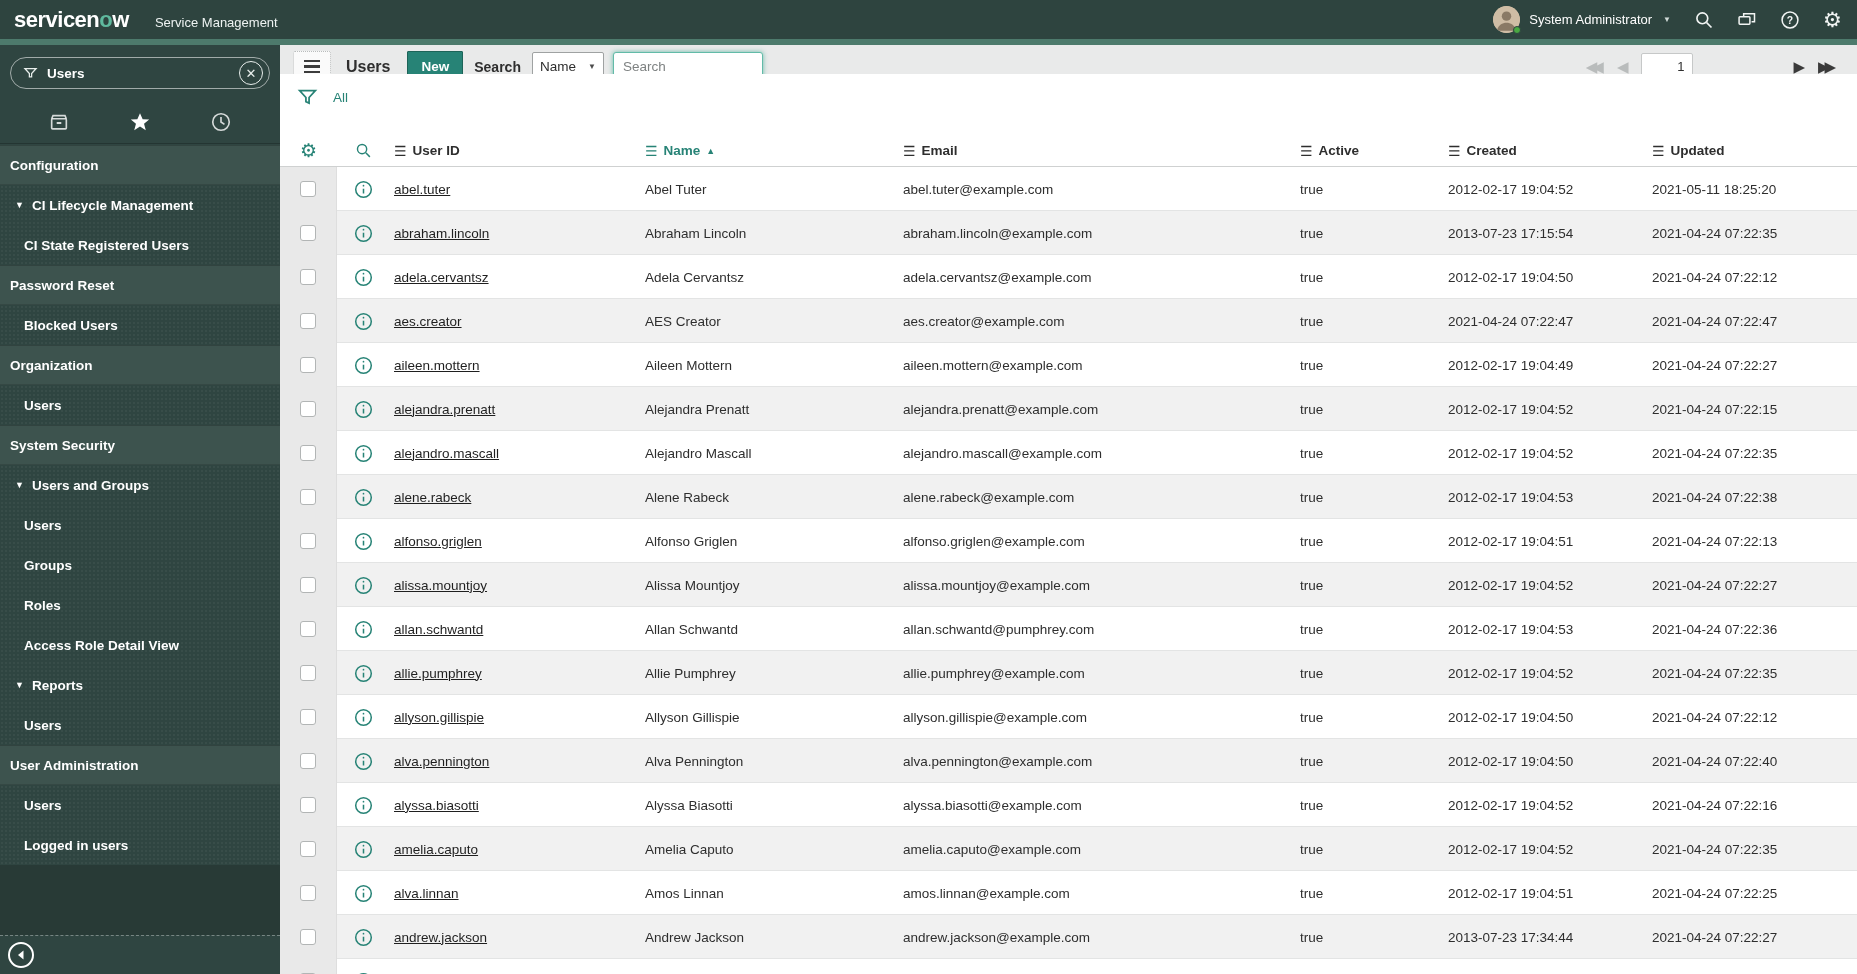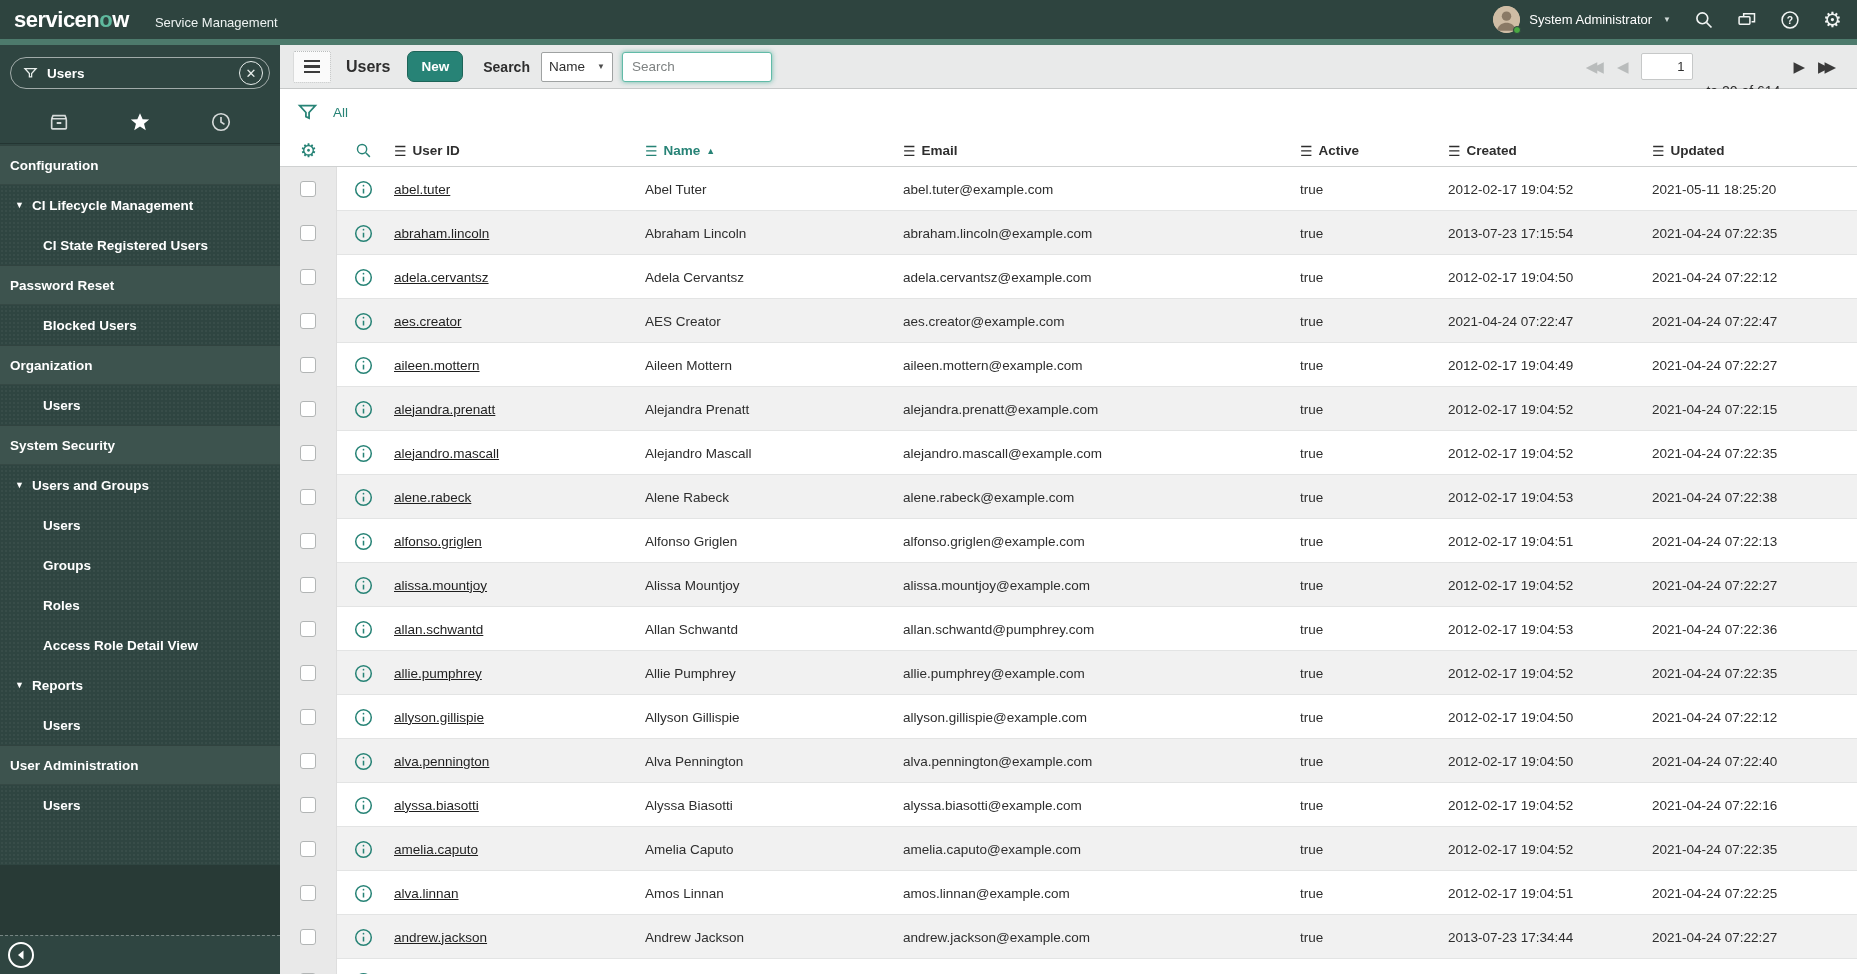--- a/index.html
+++ b/index.html
@@ -51,63 +51,63 @@
   .stab.active { color:#ffffff; }
   .sidebar-menu { position:absolute; left:0; top:100px; width:280px; height:720px;
     background-image:radial-gradient(rgba(255,255,255,.045) 1px, transparent 1px);
     background-size:4px 4px; }
   .nav-item { height:40px; display:flex; align-items:center; font-size:13.5px;
     cursor:pointer; color:#fff; }
   .nav-item.section { background:#3d534e; border-top:1px solid rgba(0,0,0,.18);
     border-bottom:1px solid rgba(0,0,0,.12); padding-left:10px; font-weight:700; font-size:13.5px; }
   .nav-item.group { padding-left:15px; font-weight:700; }
   .nav-item.group .tri { font-size:9px; margin-right:8px; color:#fff; }
-  .nav-item.child { padding-left:43px; font-weight:600; }
+  .nav-item.child { padding-left:24px; font-weight:600; }
   .sidebar-bottomfill { position:absolute; left:0; top:820px; width:280px; height:70px;
     background:#283a36; }
   .sidebar-footer { position:absolute; left:0; top:890px; width:280px; height:39px;
     border-top:1px dashed rgba(255,255,255,.35); display:flex; align-items:center; padding-left:8px; }
   .collapse-btn { width:26px; height:26px; border-radius:50%; border:2px solid #fff;
     display:flex; align-items:center; justify-content:center; cursor:pointer; color:#fff; }
   .collapse-btn svg { width:12px; height:12px; }
 
   
   .content { position:absolute; left:280px; top:45px; width:1577px; height:929px; background:#fff; }
 
   .toolbar { position:absolute; left:0; top:0; width:1577px; height:44px; background:#e9eaea;
     border-bottom:1px solid #c6c8c8; display:flex; align-items:center; padding:0 13px; }
   .burger-btn { width:38px; height:32px; background:#fafafa; border:1px dotted #b9bcbc;
     border-radius:2px; display:flex; flex-direction:column; justify-content:center;
     align-items:center; gap:3px; cursor:pointer; margin-right:15px; }
   .burger-btn i { display:block; width:16px; height:2.5px; background:#3c3c3c; }
   .list-title { font-size:16px; font-weight:700; color:#2e2e2e; margin-right:17px; }
-  .new-btn { background:#278376; color:#fff; border:1px solid #1d6458; border-radius:7px;
+  .new-btn { background:#278376; color:#fff; border:1px solid #1d6458; border-radius:1px;
     font-size:13.5px; font-weight:700; padding:7px 13px; cursor:pointer;
-    font-family:"Liberation Sans", sans-serif; margin-right:20px; }
+    font-family:"Liberation Sans", sans-serif; margin-right:11px; }
   .search-label { font-size:14px; font-weight:700; color:#2e2e2e; margin-right:11px; }
   .field-select { width:72px; height:30px; background:#fff; border:1px solid #9fa2a2;
     border-radius:2px; display:flex; align-items:center; padding:0 7px; cursor:pointer;
     margin-right:9px; }
   .field-select .sel-label { font-size:13.5px; color:#2e2e2e; flex:1; }
   .field-select .sel-caret { font-size:8px; color:#4c4c4c; }
   .main-search { width:150px; height:30px; border:1px solid #62bba8; border-radius:3px;
     box-shadow:0 0 5px rgba(84,179,158,.85); padding:0 9px; font-size:13.5px;
     color:#2e2e2e; outline:none; font-family:"Liberation Sans", sans-serif; }
   .main-search::placeholder { color:#7e8282; }
   .toolbar-spacer { flex:1; }
   .pager { display:flex; align-items:center; gap:13px; margin-right:8px; }
   .pg-arrow { font-size:15px; cursor:pointer; user-select:none; letter-spacing:-5px; padding-right:5px; }
   .pg-arrow.disabled { color:#b9bcbc; }
   .pg-arrow.enabled { color:#3a3a3a; }
   .page-input { width:52px; height:27px; border:1px solid #c6c8c8; border-radius:2px;
     text-align:right; padding:0 8px; font-size:13px; color:#2e2e2e;
     font-family:"Liberation Sans", sans-serif; }
   .range-text { font-size:14px; color:#2e2e2e; white-space:nowrap;margin-top:48px; }
 
-  .filter-row { position:absolute; left:0; top:44px; width:1577px; height:46px; background:#fff;
+  .filter-row { position:absolute; left:0; top:29px; width:1577px; height:46px; background:#fff;
     display:flex; align-items:center; padding-left:17px; }
   .filter-row .funnel { color:#278376; width:21px; height:21px; cursor:pointer; }
   .filter-all { color:#278376; font-size:13.5px; margin-left:15px; cursor:pointer; }
 
   .grid-cols { display:grid; grid-template-columns:57px 53px 251px 258px 397px 148px 204px 209px; }
   .thead { position:absolute; left:0; top:90px; width:1577px; height:32px; background:#fff;
     border-bottom:1px solid #cfd1d1; align-items:center; }
   .th { display:flex; align-items:center; font-size:13.5px; font-weight:700; color:#2e2e2e;
     padding-left:4px; cursor:pointer; white-space:nowrap; }
   .th .menu-glyph { font-weight:400; margin-right:6px; color:#2e2e2e; font-size:14px; }
@@ -252,20 +252,23 @@
       </div>
       <div class="nav-item child">
         <span>Users</span>
       </div>
       <div class="nav-item section">
         <span>User Administration</span>
       </div>
       <div class="nav-item child">
         <span>Users</span>
       </div>
+      <div class="nav-item child">
+        <span>Logged in users</span>
+      </div>
     </div>
   <div class="sidebar-bottomfill"></div>
   <div class="sidebar-footer">
     <span class="collapse-btn">
       <svg viewBox="0 0 12 12">
           <polygon points="8.5,1.5 3,6 8.5,10.5" fill="currentColor"></polygon>
         </svg>
     </span>
   </div>
 </div>

